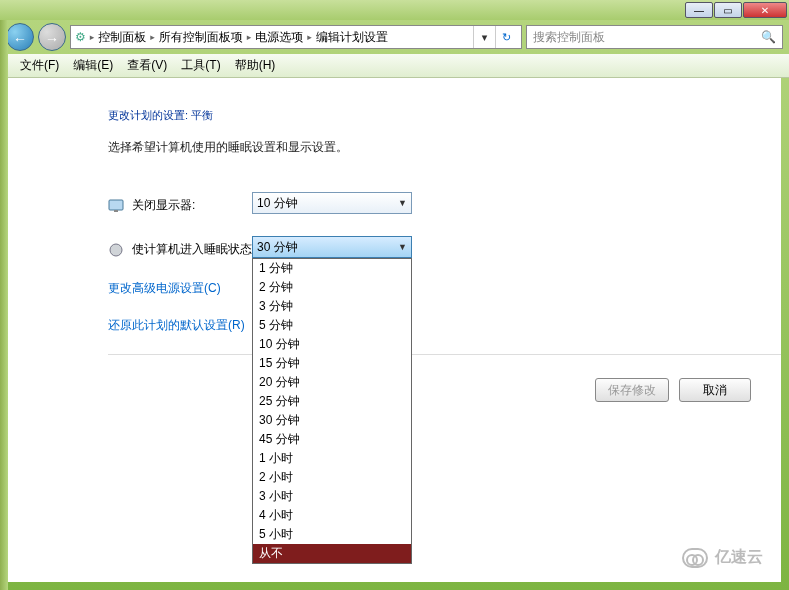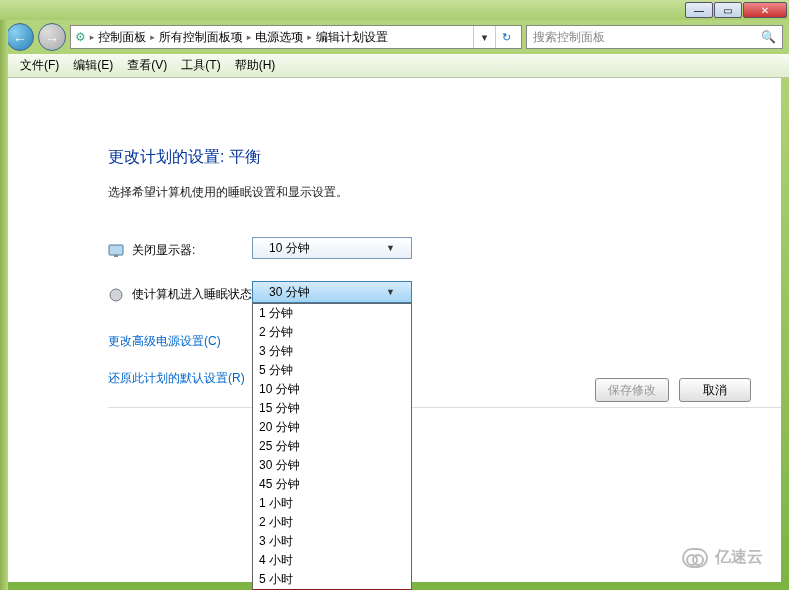--- a/index.html
+++ b/index.html
@@ -23,35 +23,35 @@
 .addrbtns { display:flex; }
 .addrbtn { width:22px; height:22px; border-left:1px solid #ccc; display:flex; align-items:center; justify-content:center; font-size:11px; color:#333; }
 .searchwrap { width:257px; height:24px; background:#fff; border:1px solid #888; display:flex; align-items:center; padding:0 6px; font-size:12px; color:#888; justify-content:space-between; }
 
 
 .menubar { height:24px; background: linear-gradient(to bottom,#f7fbf2,#e0eed0); border-bottom:1px solid #b8c8a0; display:flex; align-items:center; padding:0 20px; font-size:12px; gap:14px; }
 
 
 .content { background:#fff; margin:0 8px 8px 8px; height: calc(100% - 86px); position:relative; }
 .inner { padding: 30px 0 0 100px; }
-.page-title { font-size: 16px; color:#003399; margin-bottom:16px;margin-top:39px; }
+.page-title { font-size: 11px; color:#003399; margin-bottom:16px; }
 .page-desc { font-size:12px; color:#222; margin-bottom:36px; }
 
 .setrow { display:flex; align-items:flex-end; font-size:12px; margin-bottom:22px; }
 .seticon { width:16px; height:16px; margin-right:8px; display:inline-block; }
 .setlabel { width:120px; }
-.combo { width:160px; height:22px; border:1px solid #7a9ab8; background:linear-gradient(to bottom,#fff,#e8f0f8); display:flex; align-items:center; justify-content:space-between; padding:0 16px; font-size:12px; position:relative; }
+.combo { width:160px; height:22px; border:1px solid #7a9ab8; background:linear-gradient(to bottom,#fff,#e8f0f8); display:flex; align-items:center; justify-content:space-between; padding:0 4px; font-size:12px; position:relative; }
 .combo.open { background:linear-gradient(to bottom,#d6ecff,#a4d4f4); border-color:#3c7fb1; }
 .combo .arrow { font-size:9px; color:#333; }
 
 .dropdown { position:absolute; top:21px; left:-1px; width:160px; background:#fff; border:1px solid #666; z-index:10; font-size:12px; }
 .dropdown .opt { padding:1px 6px; line-height:17px; cursor:pointer; }
 .dropdown .opt.highlight { background:#7f1d1d; color:#fff; }
 
-.linkrow { margin-top:30px; }
+.linkrow { margin-top:22px; }
 .linkrow a { color:#0066cc; font-size:12px; text-decoration:none; display:block; margin-bottom:20px; }
 
 .btnrow { position:absolute; right:30px; top:300px; display:flex; gap:10px; }
 .btn { min-width:72px; height:24px; border:1px solid #888; background:linear-gradient(to bottom,#fdfdfd,#e0e0e0); font-size:12px; border-radius:3px; padding:0 12px; display:flex; align-items:center; justify-content:center; }
 .btn.disabled { color:#999;text-align:center; }
 
 .hr { border-top:1px solid #ddd; margin-top:20px; }
 
 .watermark { position:absolute; right:18px; bottom:14px; color:#bbb; font-size:16px; font-weight:bold; display:flex; align-items:center; gap:7px; }
 .watermark .logo { width:26px; height:20px; border:2px solid #bbb; border-radius:10px; position:relative; }

